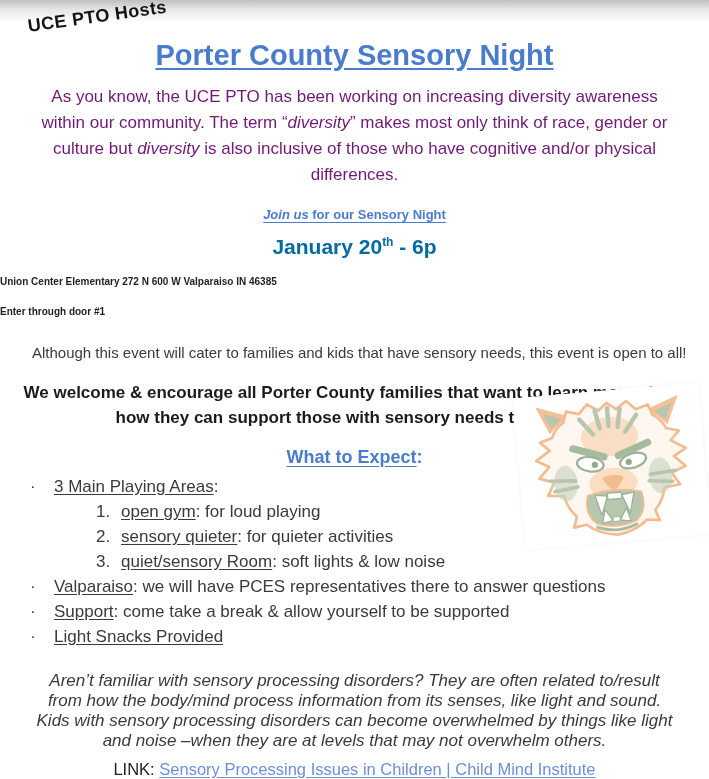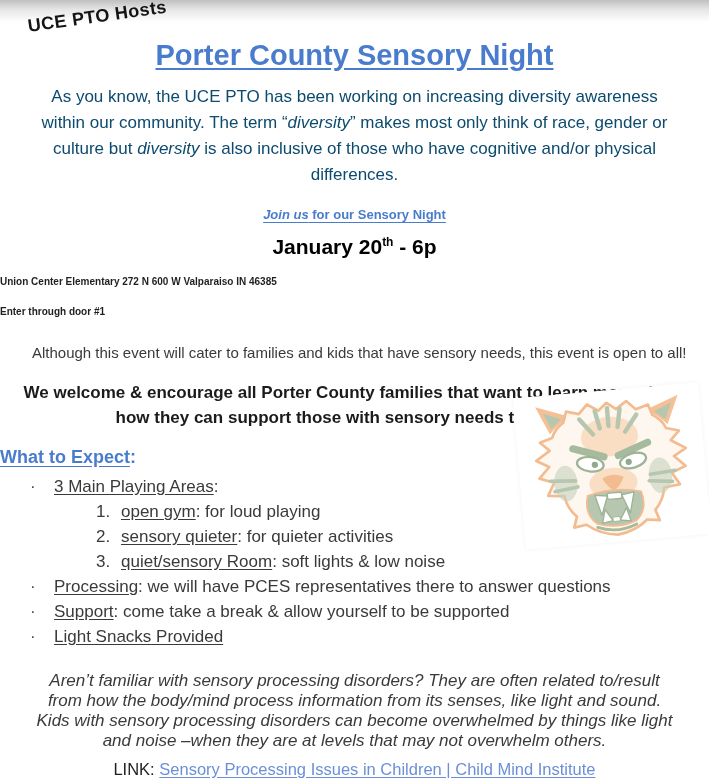--- a/index.html
+++ b/index.html
@@ -18,33 +18,33 @@
     white-space:nowrap;
   }
   .title {
     margin:38px auto 0; text-align:center;
     font-size:29px; font-weight:bold; color:#4a7ccd; line-height:34px;
   }
   .u { text-decoration:underline; text-underline-offset:3px; }
   .u2 { text-decoration:underline; text-underline-offset:2px; }
   .intro {
     width:646px; margin:12px auto 0; text-align:center;
-    font-size:17px; line-height:26px; color:#0c4a6e;
+    font-size:17px; line-height:26px; color:#701a75;
   }
   .join-line {
     margin-top:15px; text-align:center;
     font-size:13px; font-weight:bold; color:#4a7ccd; line-height:24px;
   }
-  .date-line { text-align:center; font-size:21px; font-weight:bold; color:#000000; line-height:27px; margin-top:2px; }
+  .date-line { text-align:center; font-size:21px; font-weight:bold; color:#0369a1; line-height:27px; margin-top:2px; }
   .date-line sup { font-size:12px; }
   .addr-line, .door-line { font-size:10px; font-weight:bold; color:#1f1f1f; line-height:17px; margin-top:13px; }
   .open-para { width:664px; margin:21px auto 16px; text-align:right; font-size:15px; line-height:23px; color:#3a3a3a; }
   .welcome-para { width:676px; margin:3px auto 0; text-align:center; font-size:17px; font-weight:bold; color:#1b1b1b; line-height:25px; }
   .welcome-para .dim-us { color:#919191; font-weight:normal; }
-  .expect-heading { margin-top:16px; font-size:18px; font-weight:bold; color:#4a7ccd; line-height:23px; }
+  .expect-heading { margin-top:16px; text-align:center; font-size:18px; font-weight:bold; color:#4a7ccd; line-height:23px; }
   .list { margin-top:5px; font-size:17px; color:#3a3a3a; }
   .bullet-row { display:flex; padding-left:30px; line-height:25px; }
   .bullet-dot { width:24px; flex:0 0 24px; color:#4a4a4a; }
   .num-row { display:flex; padding-left:96px; line-height:25px; }
   .num { width:25px; flex:0 0 25px; }
   .footer-para {
     width:640px; margin:22px auto 0; text-align:center;
     font-style:italic; font-size:17px; line-height:20px; color:#3a3a3a;
   }
   .link-line { margin-top:8px; text-align:center; font-size:16.5px; line-height:21px; }
@@ -99,21 +99,21 @@
       <span class="num">2.</span>
       <span><span class="u2">sensory quieter</span><span>: for quieter activities</span></span>
     </div>
     <div class="num-row">
       <span class="num">3.</span>
       <span><span class="u2">quiet/sensory Room</span><span>: soft lights &amp; low noise</span></span>
     </div>
 
     <div class="bullet-row">
       <span class="bullet-dot">·</span>
-      <span><span class="u2">Processing</span><span>: we will have PCES representatives there to answer questions</span></span>
+      <span><span class="u2">Valparaiso</span><span>: we will have PCES representatives there to answer questions</span></span>
     </div>
     <div class="bullet-row">
       <span class="bullet-dot">·</span>
       <span><span class="u2">Support</span><span>: come take a break &amp; allow yourself to be supported</span></span>
     </div>
     <div class="bullet-row">
       <span class="bullet-dot">·</span>
       <span><span class="u2">Light Snacks Provided</span><span></span></span>
     </div>
   </div>

